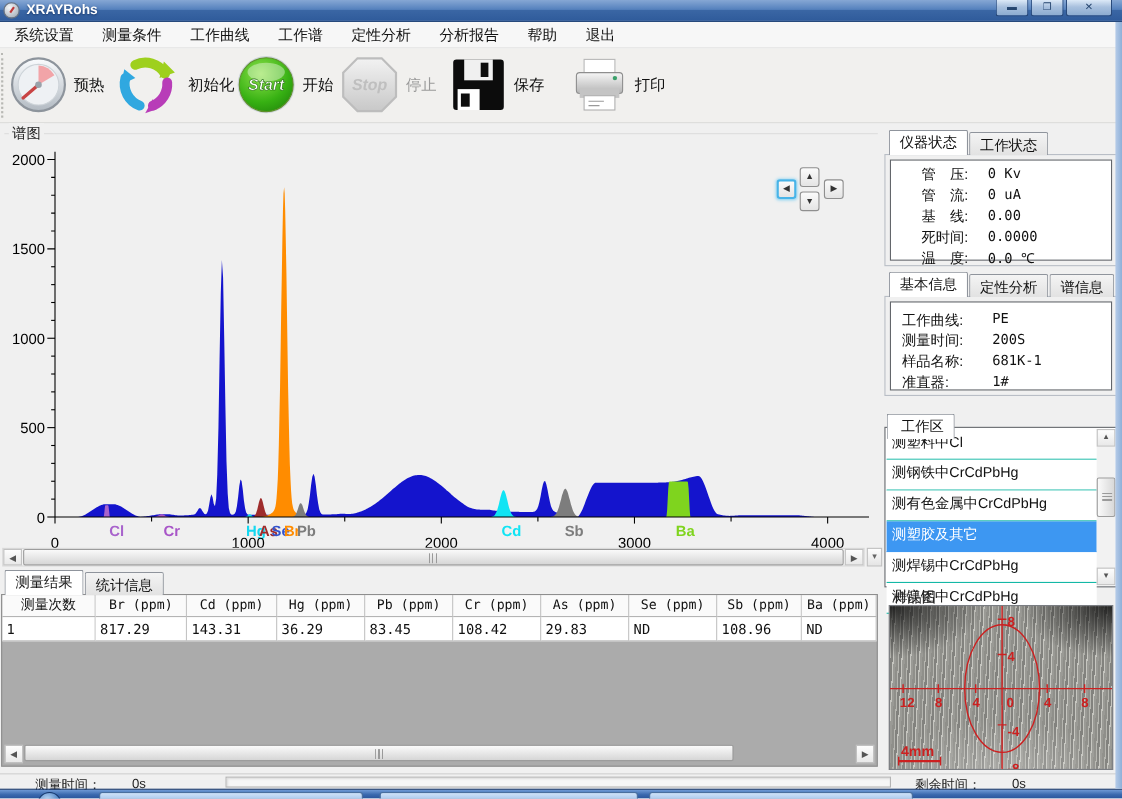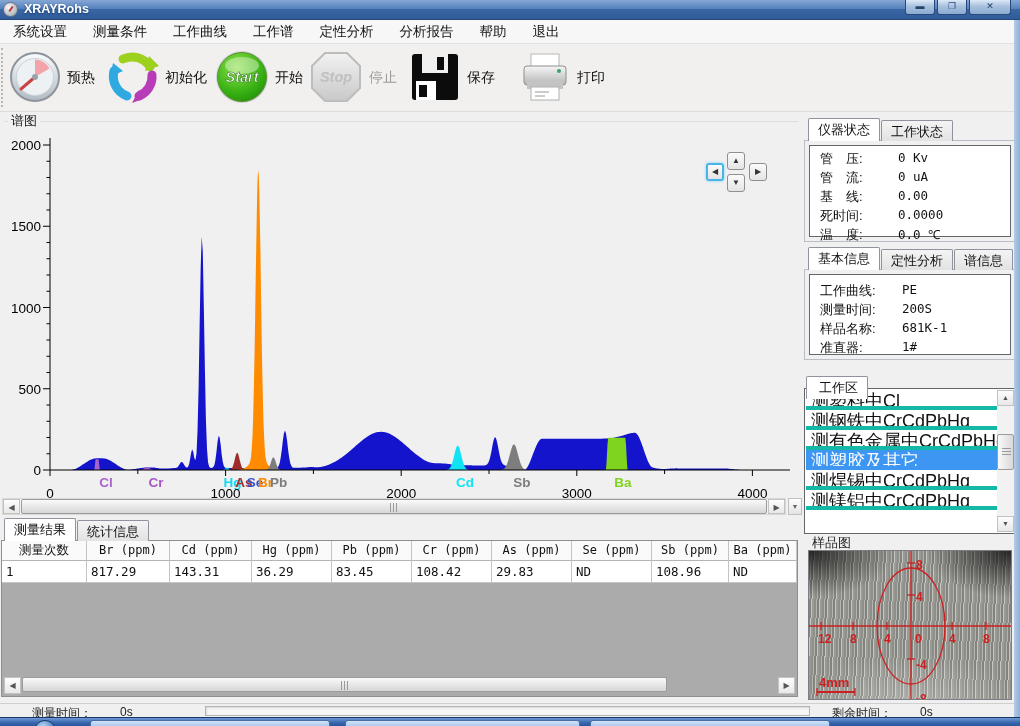--- a/index.html
+++ b/index.html
@@ -61,22 +61,22 @@
   
   .panel-box { background:#f0f0f0; border:1px solid #b9bec6; }
   .inner-white { position:absolute; left:4px; right:4px; top:4px; bottom:4px; background:#fff; border:1px solid #63666b; }
   .kv-row { display:flex; padding:1px 0 0 10px; }
   .kv-label { font-size:13px; white-space:pre; }
   .kv-value { font-family:"DejaVu Sans Mono",monospace; font-size:12.5px; white-space:pre; }
 
   
   .listbox { background:#fff; border:1px solid #63666b; }
   .list-items { position:absolute; left:1px; top:1px; right:18px; bottom:1px; }
-  .list-item { height:20px; line-height:23px; padding-left:5px; border-bottom:4px solid #14b8a6;
-    font-size:18px; white-space:nowrap; overflow:hidden; cursor:pointer; background:#fff; }
+  .list-item { height:28px; line-height:23px; padding-left:5px; border-bottom:1px solid #14b8a6;
+    font-size:13px; white-space:nowrap; overflow:hidden; cursor:pointer; background:#fff; }
   .list-item.selected { background:#3d97f2; color:#fff; border-bottom-color:#3d97f2; }
   .vscroll { position:absolute; right:1px; top:1px; bottom:1px; width:17px; background:#f2f2f2; }
   .vsb-btn { position:absolute; left:0; width:17px; height:16px; background:linear-gradient(#fdfdfd,#e8e8e8);
     border:1px solid #c2c2c2; color:#555; font-size:7px; text-align:center; line-height:14px; cursor:pointer; }
   .vsb-thumb { position:absolute; left:0; width:17px; height:36px; background:linear-gradient(90deg,#fafafa,#d8d8d8);
     border:1px solid #9c9c9c; border-radius:2px; cursor:pointer; }
   .vsb-grip { position:absolute; left:4px; top:50%; width:9px; height:8px; transform:translateY(-50%);
     background:repeating-linear-gradient(#9a9a9a 0 1px,transparent 1px 3px); }
 
   
@@ -139,21 +139,21 @@
               </linearGradient>
             </defs>
             <circle cx="27" cy="27" r="24" fill="url(#gm)" stroke="#8d949c" stroke-width="2"></circle>
             <circle cx="27" cy="27" r="18.5" fill="#eef1f4" stroke="#cdd3d8"></circle>
             <path d="M27 27 L27 9.5 A17.5 17.5 0 0 1 41.5 18.5 Z" fill="#f2a4a8"></path>
             <line x1="27" y1="27" x2="13" y2="39" stroke="#c84444" stroke-width="3" stroke-linecap="round"></line>
             <circle cx="27" cy="27" r="3" fill="#9aa2aa"></circle>
           </svg></span>
         <span class="tool-label">预热</span>
       </div>
-      <div class="tool-item" style="left: 106px;">
+      <div class="tool-item" style="left: 106px; gap: 6px;">
         <span><svg width="54" height="54" viewBox="0 0 54 54">
             <g fill="none" stroke-linecap="round">
               <path d="M17 9 A21 21 0 0 1 44 17" stroke="#9ed01e" stroke-width="9"></path>
               <path d="M46 25 A21 21 0 0 1 33 46" stroke="#b83cb8" stroke-width="9"></path>
               <path d="M21 46 A21 21 0 0 1 8 21" stroke="#30a8e0" stroke-width="9"></path>
             </g>
             <polygon points="43,6 53,16 39,21" fill="#9ed01e"></polygon>
             <polygon points="37,49 26,53 33,40" fill="#b83cb8"></polygon>
             <polygon points="7,13 4,27 17,21" fill="#30a8e0"></polygon>
           </svg></span>
@@ -340,21 +340,21 @@
             <div class="sb-grip"></div>
           </div>
       </div>
       <div class="sb-btn">▶</div>
     </div>
   </div>
 
   
   <div class="abs tab-strip" style="left:808px;top:118px;" id="inst-tabs"><span class="tab active">仪器状态</span><span class="tab">工作状态</span></div>
   <div class="abs panel-box" style="left:804px;top:140px;width:212px;height:102px;">
-    <div class="inner-white" id="inst-rows" style="padding-top: 3px;">
+    <div class="inner-white" id="inst-rows" style="padding-top: 3px; text-align: center;">
         <div class="kv-row">
           <span class="kv-label" style="width: 78px;">管　压:</span>
           <span class="kv-value">0 Kv</span>
         </div>
         <div class="kv-row">
           <span class="kv-label" style="width: 78px;">管　流:</span>
           <span class="kv-value">0 uA</span>
         </div>
         <div class="kv-row">
           <span class="kv-label" style="width: 78px;">基　线:</span>

